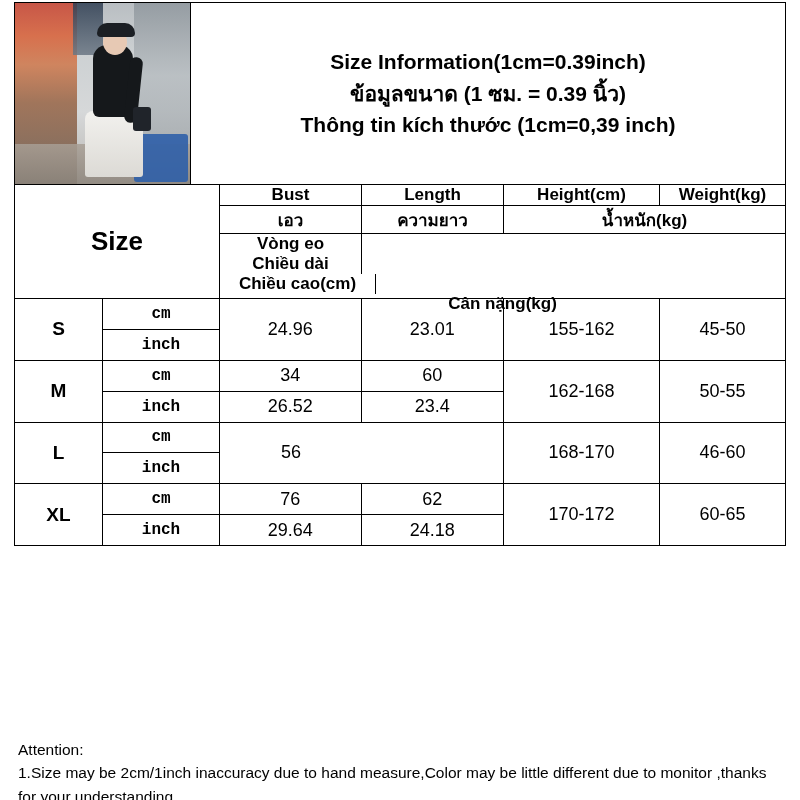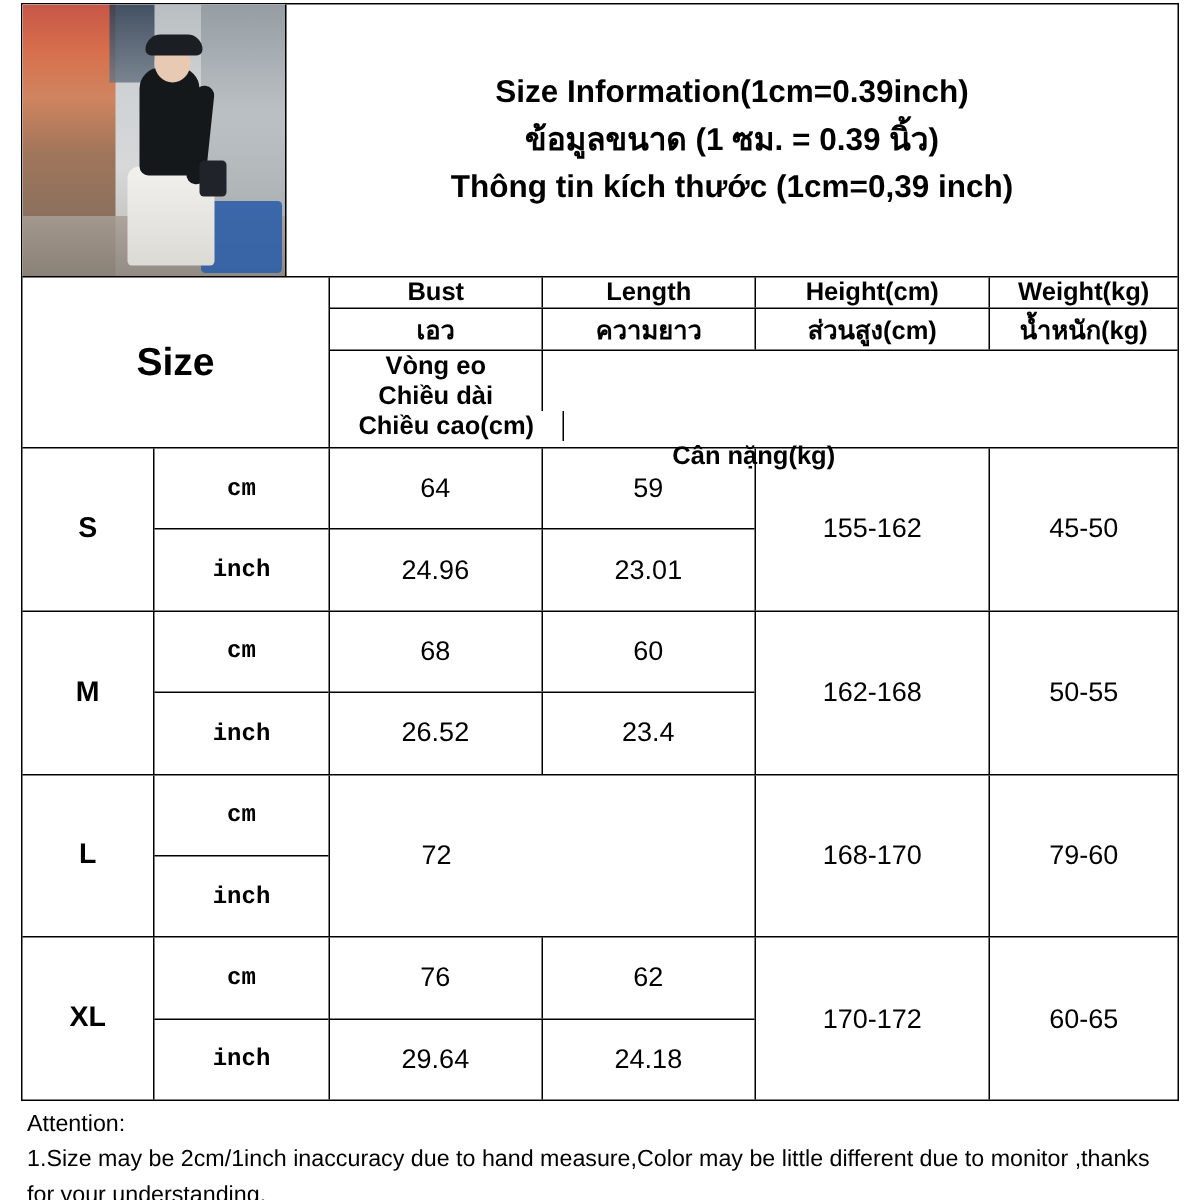--- a/index.html
+++ b/index.html
@@ -18,21 +18,21 @@
     position: relative;
     width: 800px;
     height: 800px;
     box-sizing: border-box;
   }
   .chart {
     position: absolute;
     left: 14px;
     top: 2px;
     width: 772px;
-    height: 732px;
+    height: 544px;
     border: 1.5px solid #000;
     box-sizing: border-box;
     display: flex;
     flex-direction: column;
     justify-content: center;
   }
   
   .header-row {
     display: flex;
     height: 182px;
@@ -310,21 +310,20 @@
       <div class="colhead-grid">
         <div class="ch-row">
           <div class="ch-cell w-bust">Bust</div>
           <div class="ch-cell w-length">Length</div>
           <div class="ch-cell w-height">Height(cm)</div>
           <div class="ch-cell w-weight">Weight(kg)</div>
         </div>
         <div class="ch-row">
           <div class="ch-cell w-bust">เอว</div>
           <div class="ch-cell w-length">ความยาว</div>
-          <div class="ch-cell w-height">ส่วนสูง(cm)</div>
           <div class="ch-cell w-weight">น้ำหนัก(kg)</div>
         </div>
         <div class="ch-row">
           <div class="ch-cell w-bust">Vòng eo</div>
           <div class="ch-cell w-length">Chiều dài</div>
           <div class="ch-cell w-height">Chiều cao(cm)</div>
           <div class="ch-cell w-weight">Cân nặng(kg)</div>
         </div>
       </div>
     </div>
@@ -332,65 +331,61 @@
     <div class="data-block">
 
       <div class="size-row">
         <div class="sr-label">S</div>
         <div class="sr-mid">
           <div class="unit-cell">cm</div>
           <div class="unit-cell">inch</div>
         </div>
         <div class="sr-vals">
           <div class="val-line">
-            <div class="val-cell">64</div>
-            <div class="val-cell">59</div>
-          </div>
-          <div class="val-line">
             <div class="val-cell">24.96</div>
             <div class="val-cell">23.01</div>
           </div>
         </div>
         <div class="sr-height">155-162</div>
         <div class="sr-weight">45-50</div>
       </div>
 
       <div class="size-row">
         <div class="sr-label">M</div>
         <div class="sr-mid">
           <div class="unit-cell">cm</div>
           <div class="unit-cell">inch</div>
         </div>
         <div class="sr-vals">
           <div class="val-line">
-            <div class="val-cell">68</div>
+            <div class="val-cell">34</div>
             <div class="val-cell">60</div>
           </div>
           <div class="val-line">
             <div class="val-cell">26.52</div>
             <div class="val-cell">23.4</div>
           </div>
         </div>
         <div class="sr-height">162-168</div>
         <div class="sr-weight">50-55</div>
       </div>
 
       <div class="size-row">
         <div class="sr-label">L</div>
         <div class="sr-mid">
           <div class="unit-cell">cm</div>
           <div class="unit-cell">inch</div>
         </div>
         <div class="sr-vals">
           <div class="val-line">
-            <div class="val-cell">72</div>
+            <div class="val-cell">56</div>
           </div>
         </div>
         <div class="sr-height">168-170</div>
-        <div class="sr-weight">79-60</div>
+        <div class="sr-weight">46-60</div>
       </div>
 
       <div class="size-row">
         <div class="sr-label">XL</div>
         <div class="sr-mid">
           <div class="unit-cell">cm</div>
           <div class="unit-cell">inch</div>
         </div>
         <div class="sr-vals">
           <div class="val-line">

